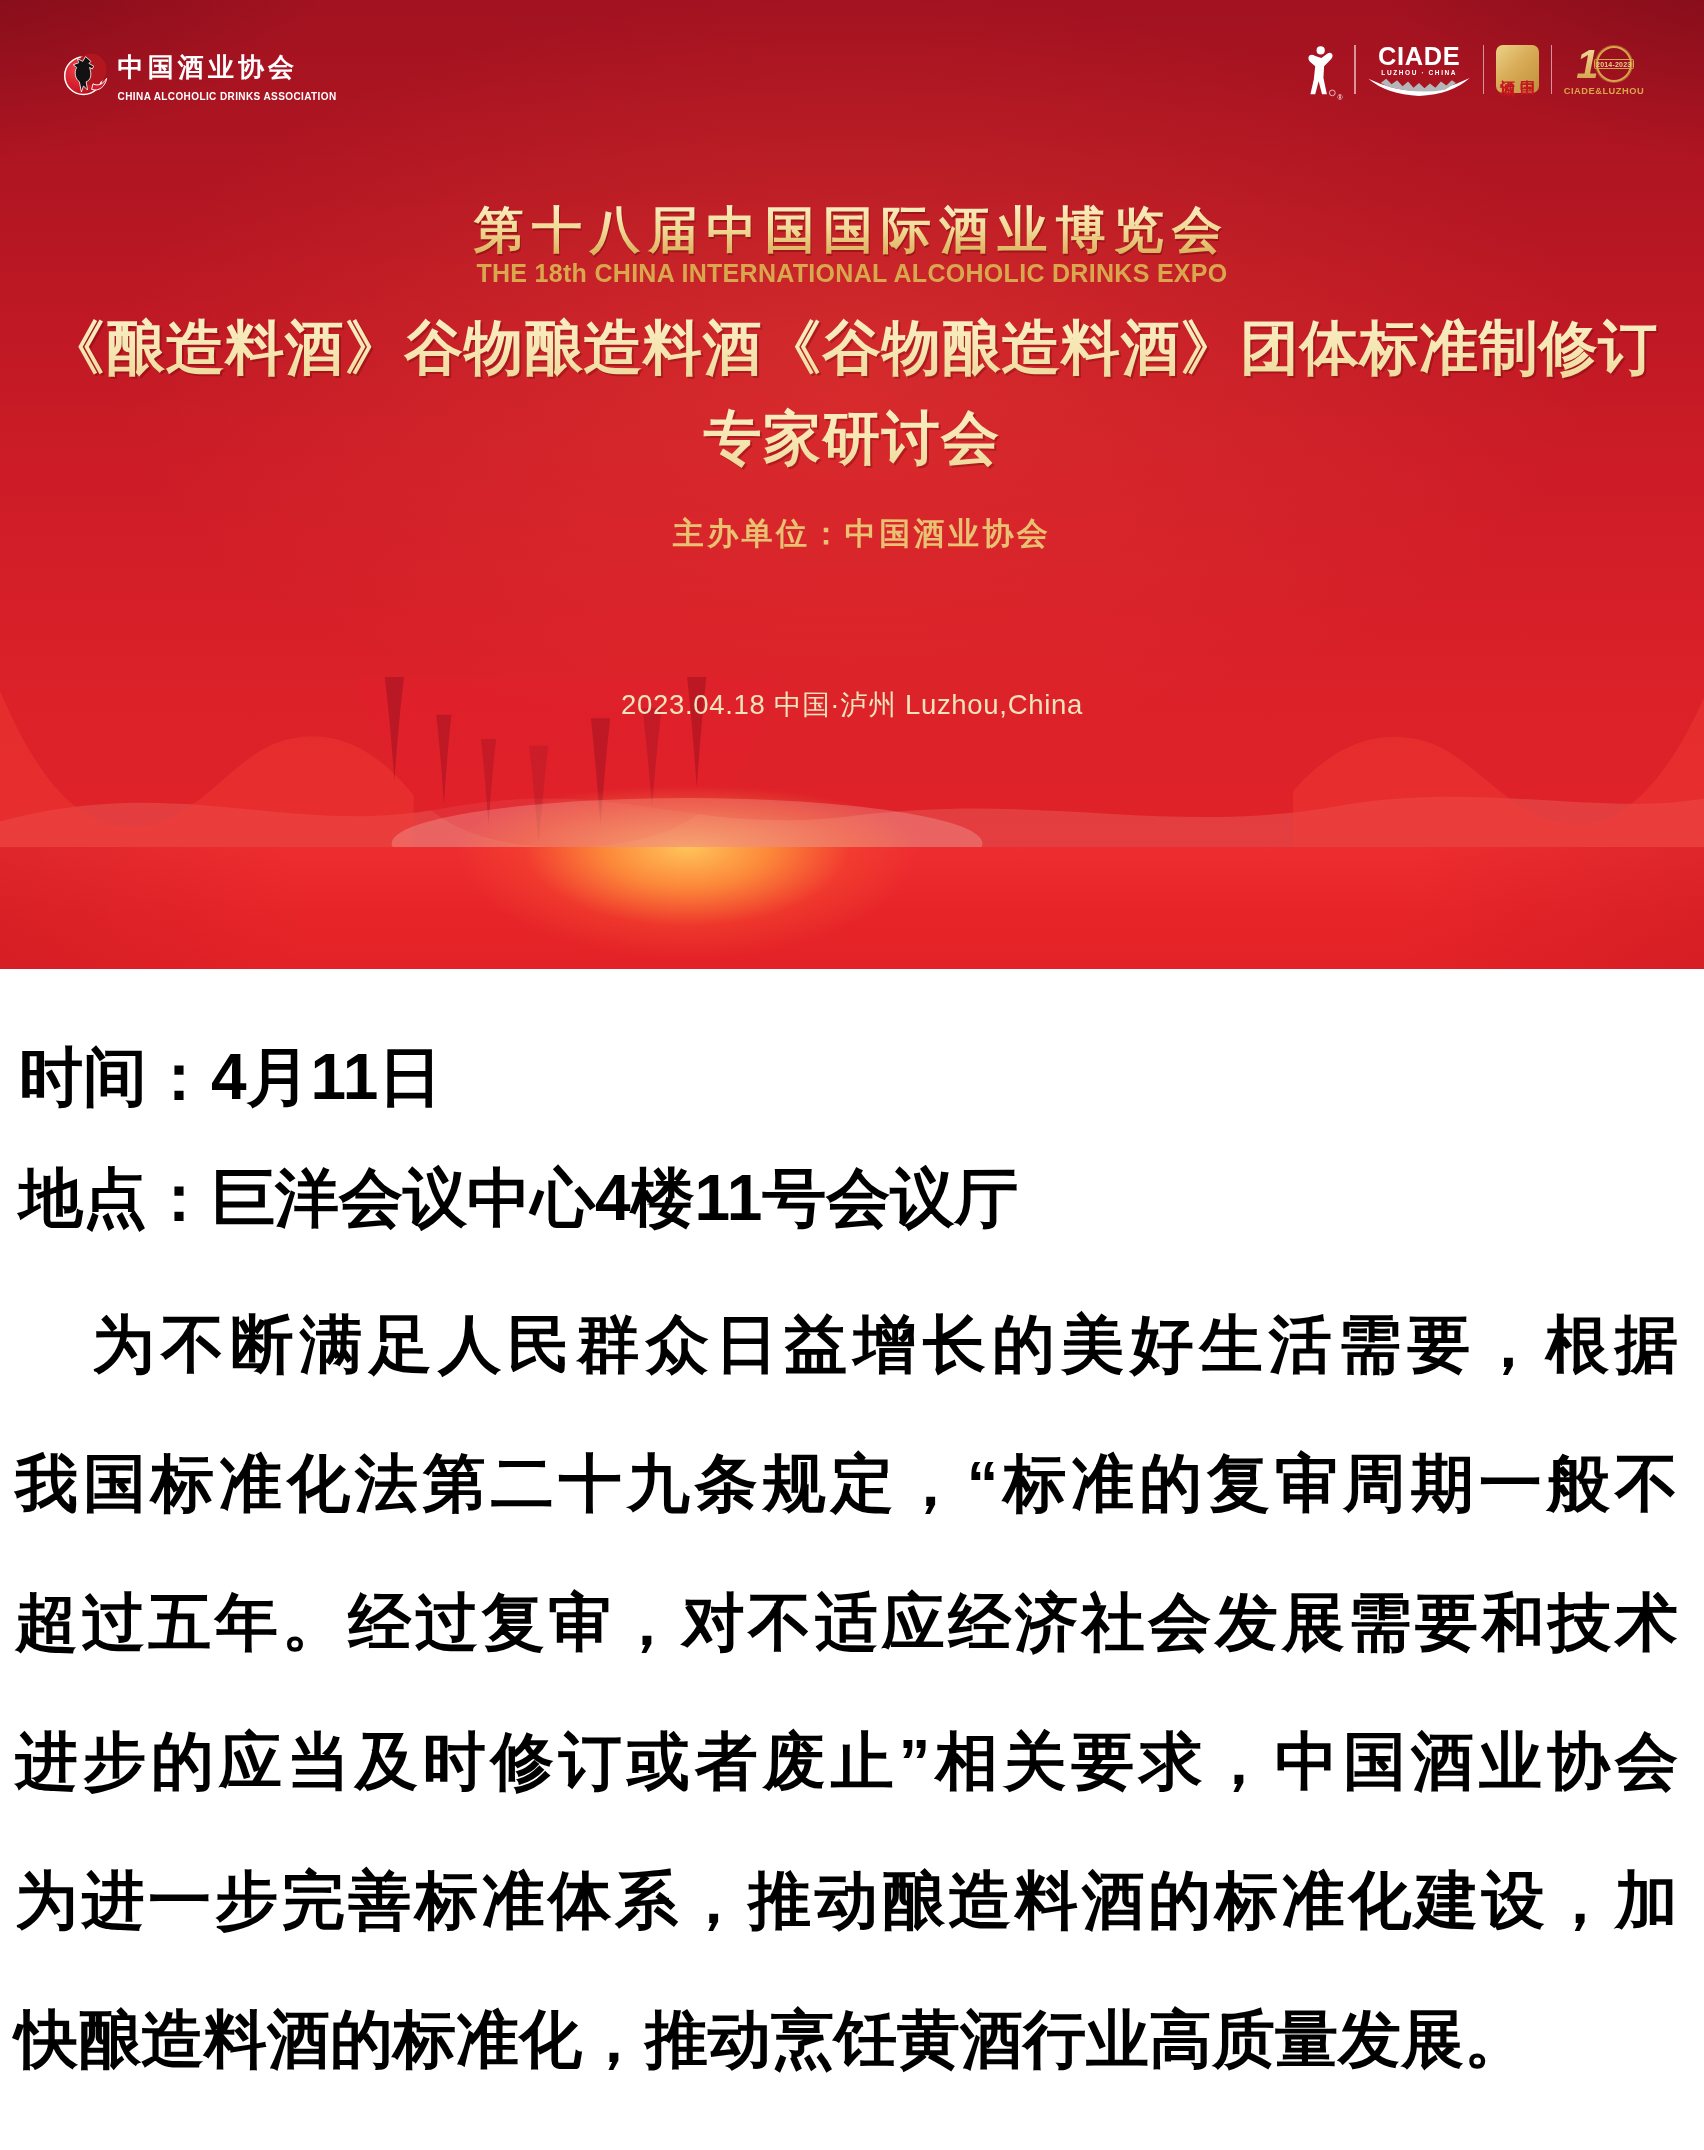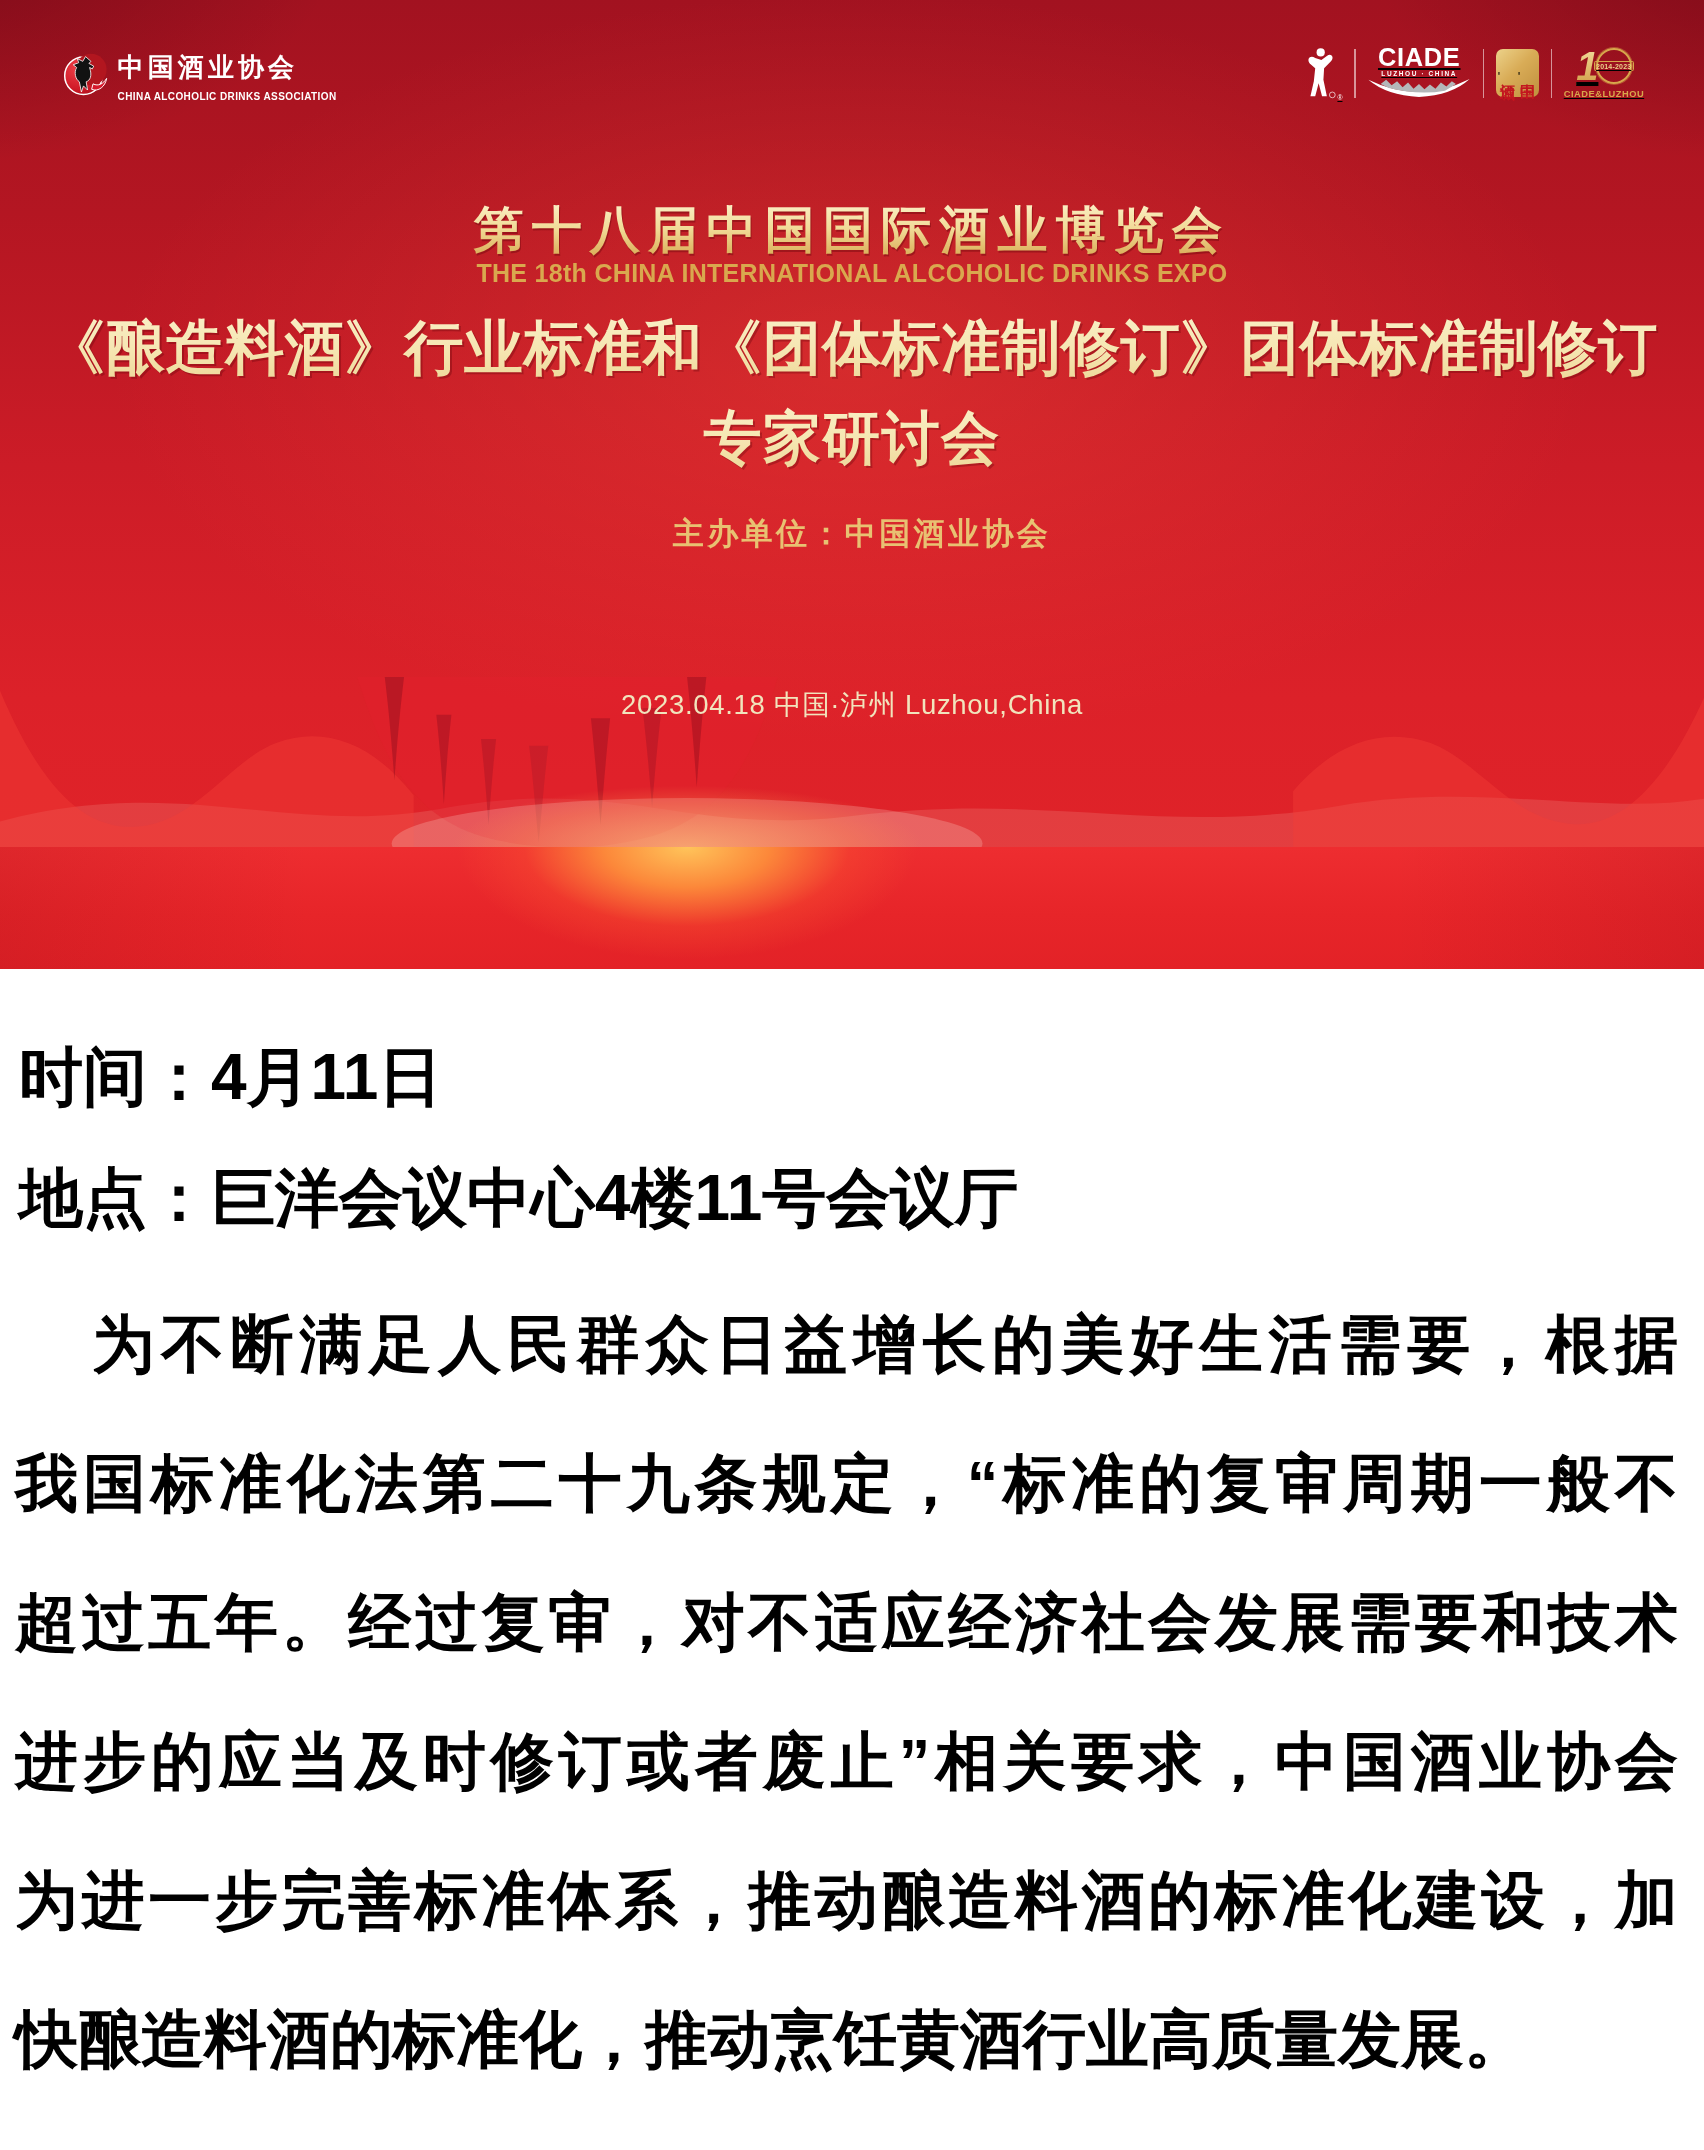--- a/index.html
+++ b/index.html
@@ -33,21 +33,21 @@
       radial-gradient(295px 144px at 687px 0px, #ffc45a 0%, rgba(255,152,60,0.85) 28%, rgba(255,95,50,0.30) 55%, rgba(238,44,46,0) 78%),
       linear-gradient(180deg,#ee2d30 0%, #e72529 55%, #e32227 100%);
   }
 
   
   .cada-logo { position:absolute; left:63px; top:47px; display:flex; align-items:center; }
   .cada-text { margin-left:9.6px; padding-top:6.9px; }
   .cada-cn { color:#ffffff; font-size:26px; font-weight:700; letter-spacing:4.1px; line-height:27.5px; white-space:nowrap; }
   .cada-en { color:#ffffff; font-size:10px; font-weight:700; letter-spacing:0.4px; margin-top:10px; white-space:nowrap; }
 
-  .right-logos { position:absolute; left:1304px; top:45px; height:56px; display:flex; align-items:center;text-decoration:underline; }
+  .right-logos { position:absolute; left:1304px; top:45px; height:56px; display:flex; align-items:flex-start; }
   .vsep { width:1.4px; height:49px; background:rgba(255,255,255,0.55); margin:0 11.7px; }
   .ciade-block { text-align:center; width:104px; }
   .ciade-word { color:#ffffff; font-size:25.4px; font-weight:800; letter-spacing:0.7px; line-height:23.4px; }
   .ciade-sub { color:#ffffff; font-size:6.5px; font-weight:700; letter-spacing:1.6px; margin-top:0.7px; }
   .seal {
     width:43px; height:48px; border-radius:6.9px;
     background:linear-gradient(135deg,#ecd28a 0%, #d9ac57 45%, #c08f3d 100%);
     display:flex; align-items:center; justify-content:center; gap:2.1px; padding:2.7px;
   }
   .seal-col {
@@ -184,21 +184,21 @@
           <span class="ten-circle">
             <span class="ten-years">2014-2023</span>
           </span>
         </div>
         <div class="ten-sub">CIADE&amp;LUZHOU</div>
       </div>
     </div>
 
     <div class="center-line title-cn">第十八届中国国际酒业博览会</div>
     <div class="center-line title-en">THE 18th CHINA INTERNATIONAL ALCOHOLIC DRINKS EXPO</div>
-    <div class="center-line headline headline-1">《酿造料酒》行业标准和《团体标准制修订》团体标准制修订</div>
+    <div class="center-line headline headline-1">《酿造料酒》谷物酿造料酒《谷物酿造料酒》团体标准制修订</div>
     <div class="center-line headline headline-2">专家研讨会</div>
     <div class="center-line organizer">主办单位：中国酒业协会</div>
     <div class="center-line date-line">2023.04.18  中国·泸州   Luzhou,China</div>
   </div>
 
   <div class="details">
     <div class="info-line info-time">时间：4月11日</div>
     <div class="info-line info-venue">地点：巨洋会议中心4楼11号会议厅</div>
 
     <div class="para">

